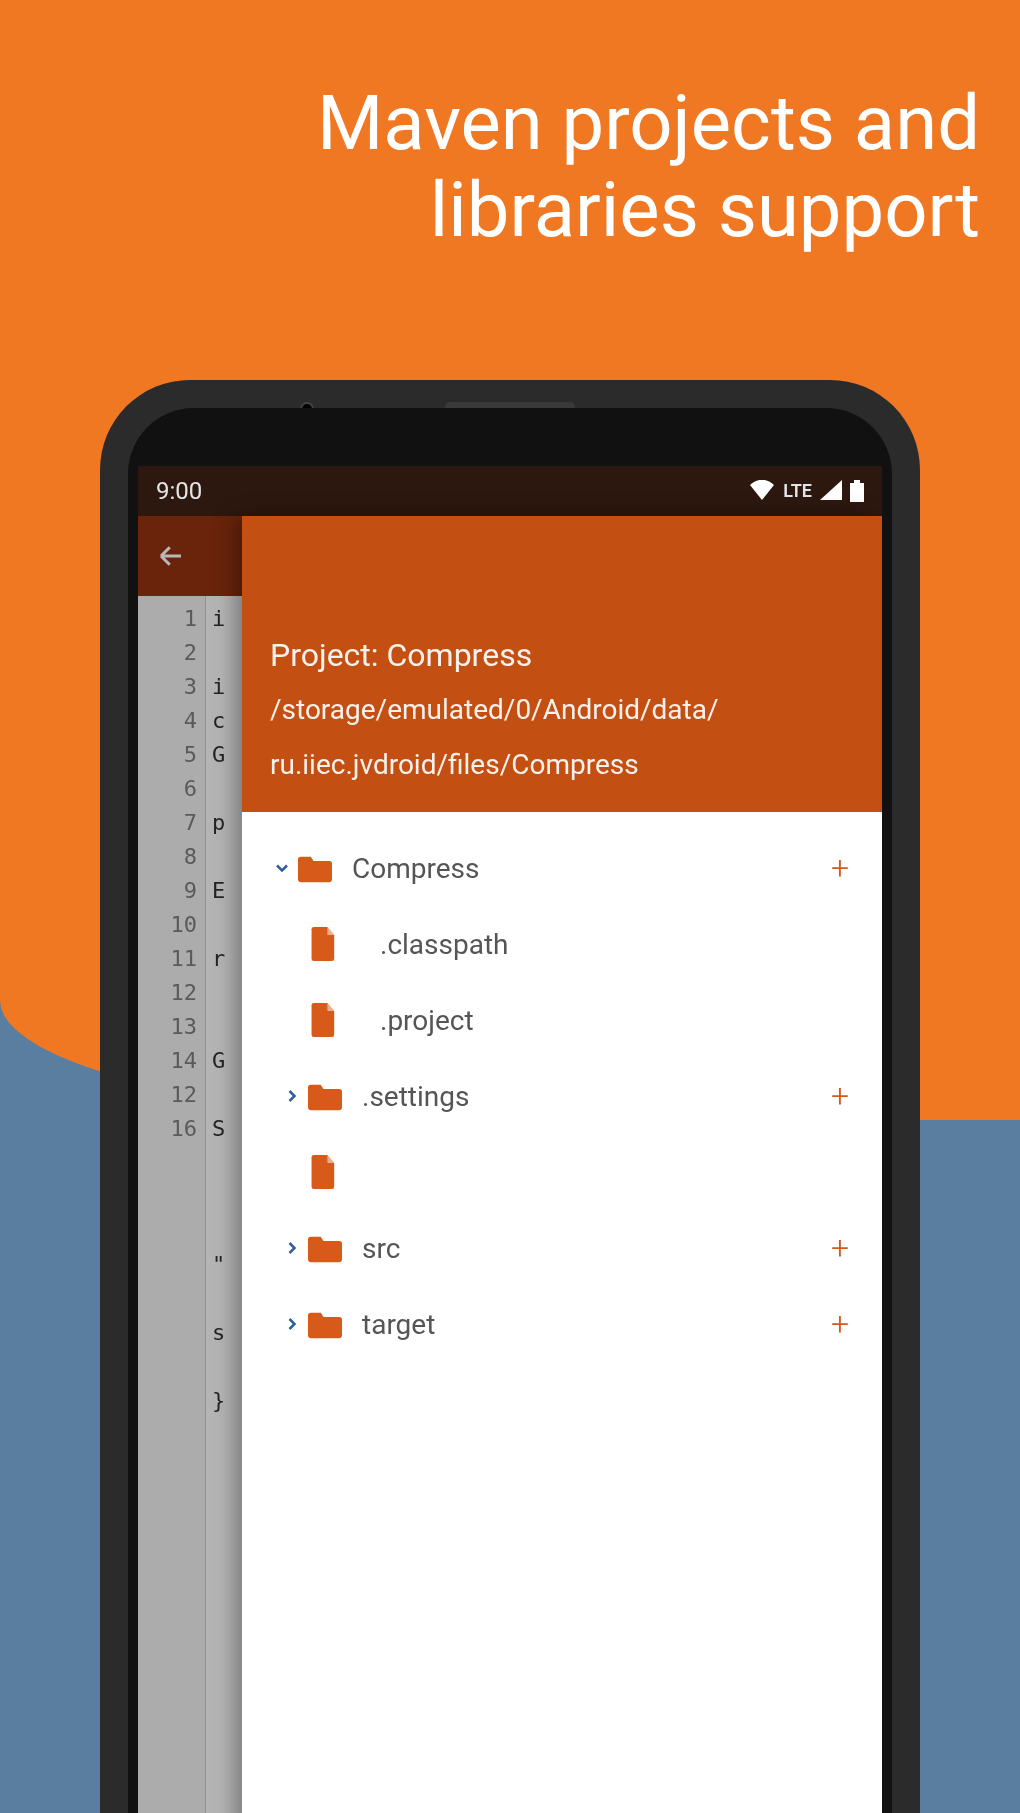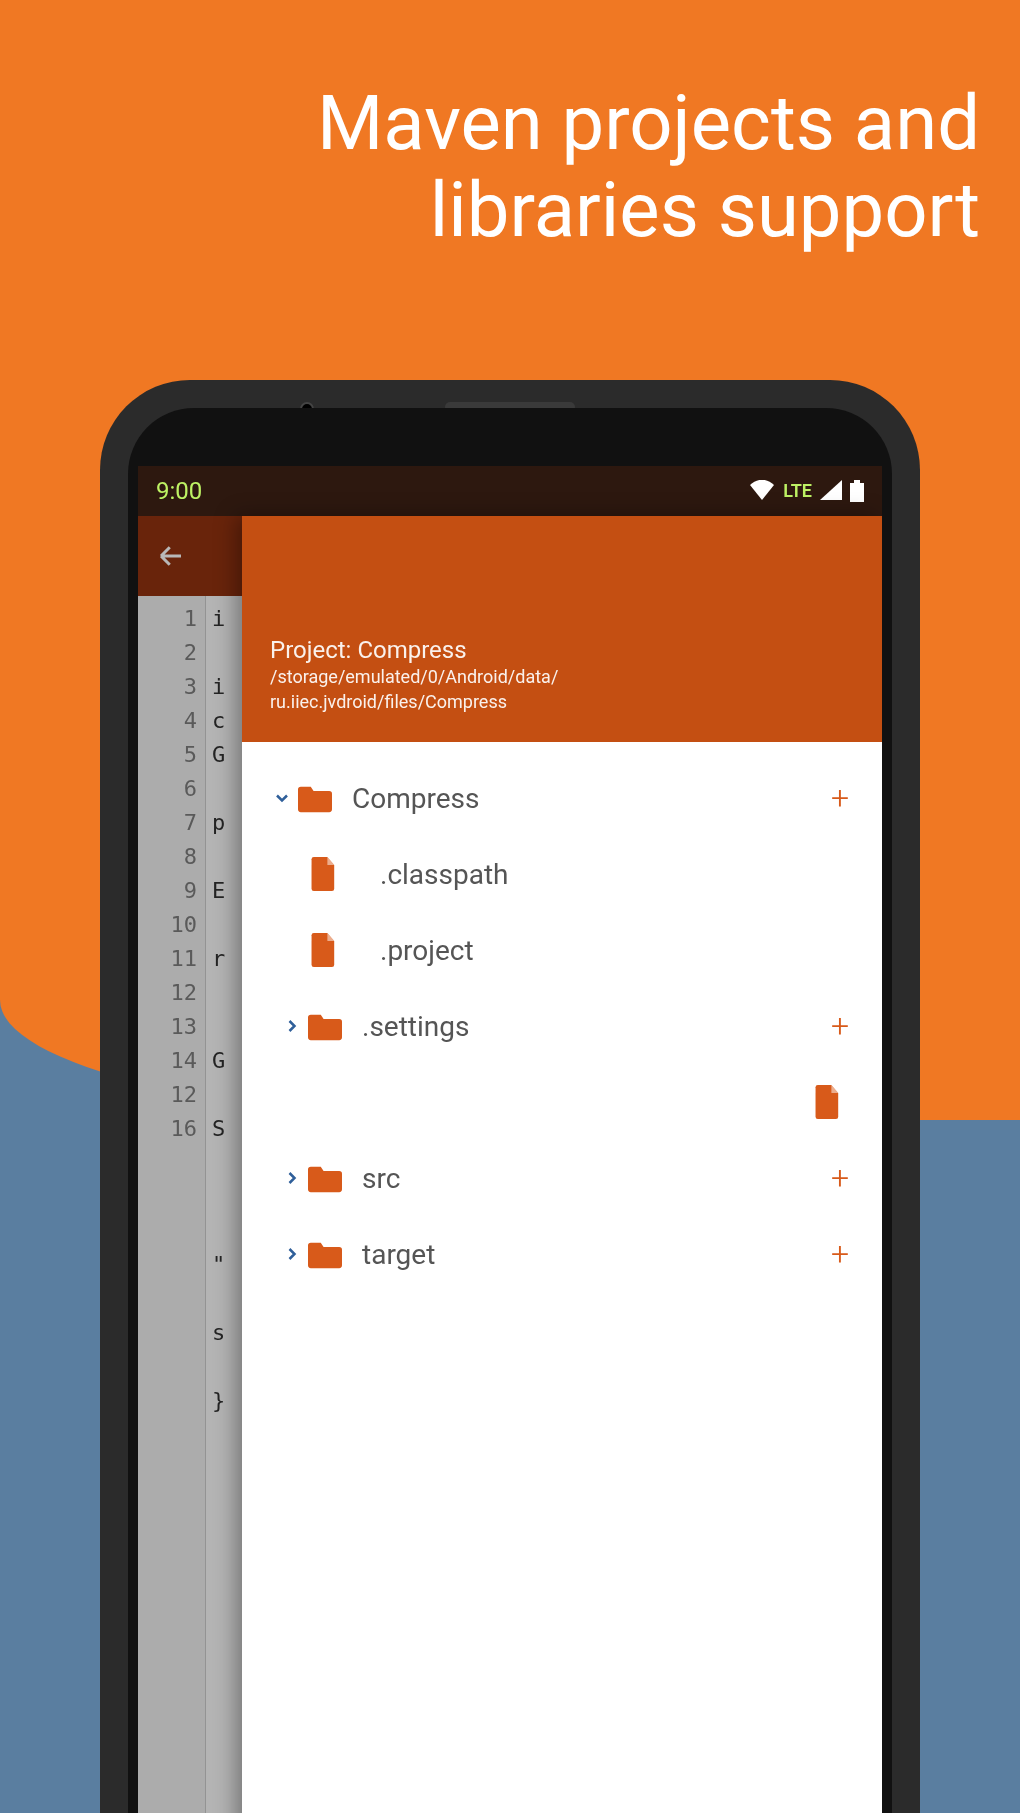--- a/index.html
+++ b/index.html
@@ -63,21 +63,21 @@
 }
 .screen {
   position: absolute;
   top: 58px; left: 10px; right: 10px; bottom: 0;
   background: #fff;
   overflow: hidden;
 }
 .statusbar {
   height: 50px;
   background: #2d180f;
-  color: #bef264;
+  color: #e5e5e5;
   display: flex;
   align-items: center;
   justify-content: space-between;
   padding: 0 18px;
   font-size: 24px;
 }
 .status-right { display: flex; align-items: flex-start; gap: 8px; }
 .status-icon svg { display: block; }
 .appbar {
   height: 80px;
@@ -123,36 +123,35 @@
   background: #fff;
   box-shadow: -6px 0 20px rgba(0,0,0,0.35);
   display: flex;
   flex-direction: column;
 }
 .drawer-header {
   background: #c44f12;
   color: #fff;
   padding: 120px 28px 28px 28px;
 }
-.drawer-title { font-size: 24px; opacity: 0.92; }
-.drawer-path { font-size: 18px; opacity: 0.92; line-height: 1.4; margin-top: 0; }
+.drawer-title { font-size: 32px; opacity: 0.92; }
+.drawer-path { font-size: 28px; opacity: 0.92; line-height: 1.4; margin-top: 16px; }
 .tree {
   flex: 1;
   padding: 18px 10px;
   overflow-y: auto;
 }
 .tree-row {
   display: flex;
   align-items: center;
   height: 76px;
   padding: 0 14px;
   font-size: 28px;
   color: #555;
   cursor: pointer;
-  justify-content: flex-end;
 }
 .tree-row.child { padding-left: 58px; gap: 16px; }
 .chev { width: 32px; display:flex; align-items:center; justify-content:center; }
 .chev svg { display:block; }
 .icon-slot { width: 44px; display:flex; align-items:center; }
 .label-slot { flex: 1; padding-left: 10px; }
 .plus-slot { width: 36px; color: #d85a1a; font-size: 32px; font-weight: 300; text-align:center; }
 .dim-overlay {
   position: absolute;
   top: 50px; left: 0; right: 0; bottom: 0;

